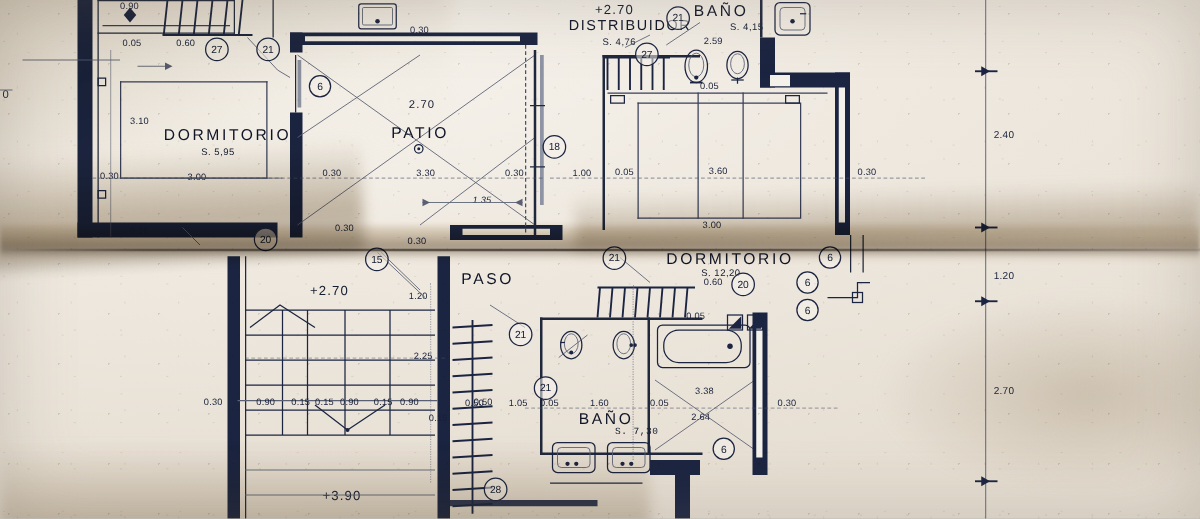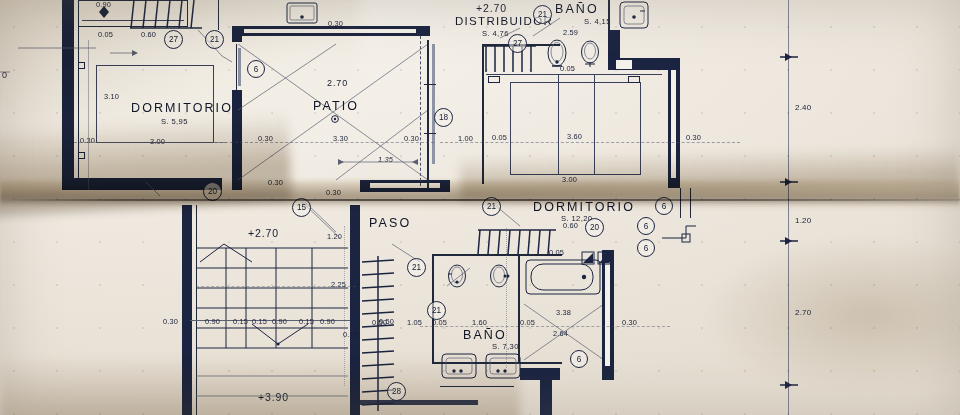--- a/index.html
+++ b/index.html
@@ -362,21 +362,21 @@
     </svg>
     <span class="txt dim" style="left:556px;top:308px;">3.38</span>
     <span class="txt dim" style="left:553px;top:329px;">2.64</span>
     <span class="txt dim" style="left:520px;top:318px;">0.05</span>
     <span class="txt dim" style="left:472px;top:318px;">1.60</span>
     <span class="txt dim" style="left:432px;top:318px;">0.05</span>
     <span class="txt dim" style="left:407px;top:318px;">1.05</span>
     <span class="txt dim" style="left:372px;top:318px;">0.50</span>
     <span class="txt dim" style="left:622px;top:318px;">0.30</span>
     <span class="txt room" style="left:463px;top:328px;">BAÑO</span>
-    <span class="txt area" style="left:468px;top:342px;">S. 7,30</span>
+    <span class="txt area" style="left:468px;top:342px;font-family:Liberation Mono, monospace;">S. 7,30</span>
 
     <svg style="left:440px;top:352px;width:40px;height:30px;">
       <rect x="2" y="2" width="34" height="24" rx="4" class="s"></rect>
       <rect x="6" y="6" width="26" height="16" rx="3" class="sl"></rect>
       <circle cx="14" cy="19" r="1.7" fill="#1b2440"></circle>
       <circle cx="21" cy="19" r="1.7" fill="#1b2440"></circle>
     </svg>
     <svg style="left:484px;top:352px;width:40px;height:30px;">
       <rect x="2" y="2" width="34" height="24" rx="4" class="s"></rect>
       <rect x="6" y="6" width="26" height="16" rx="3" class="sl"></rect>

